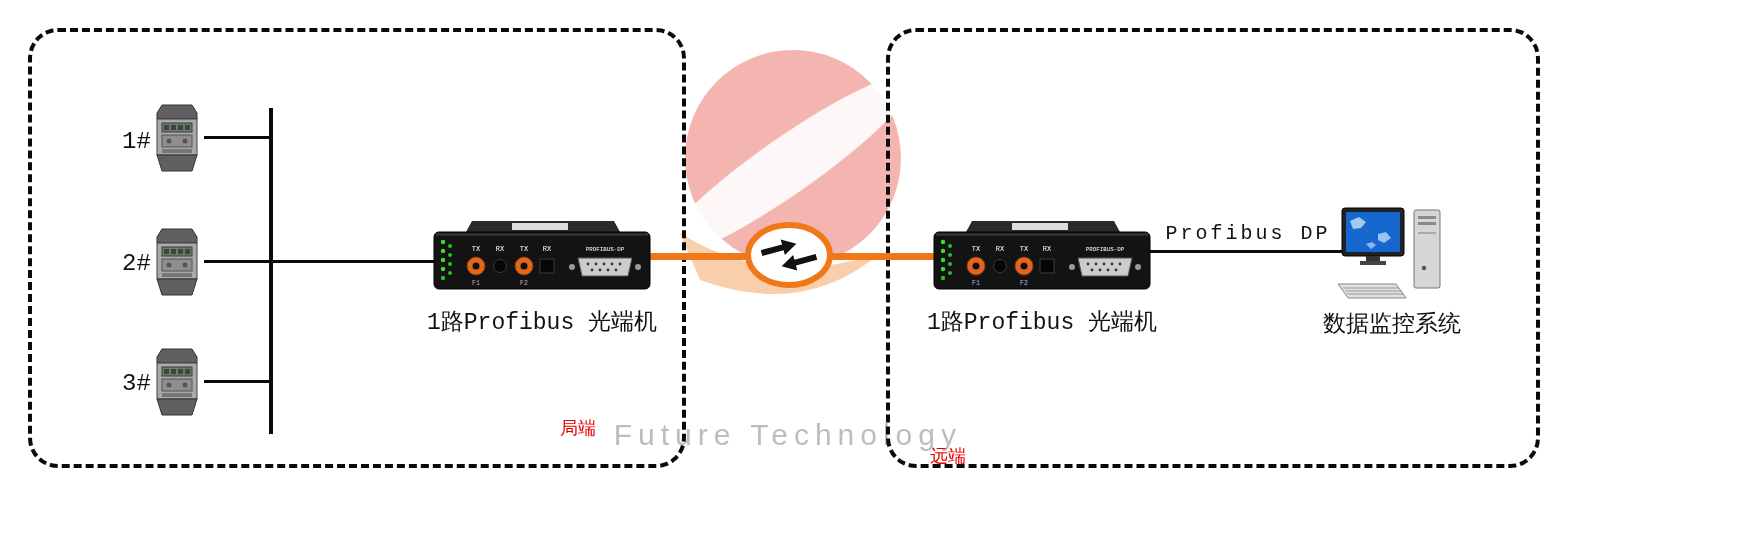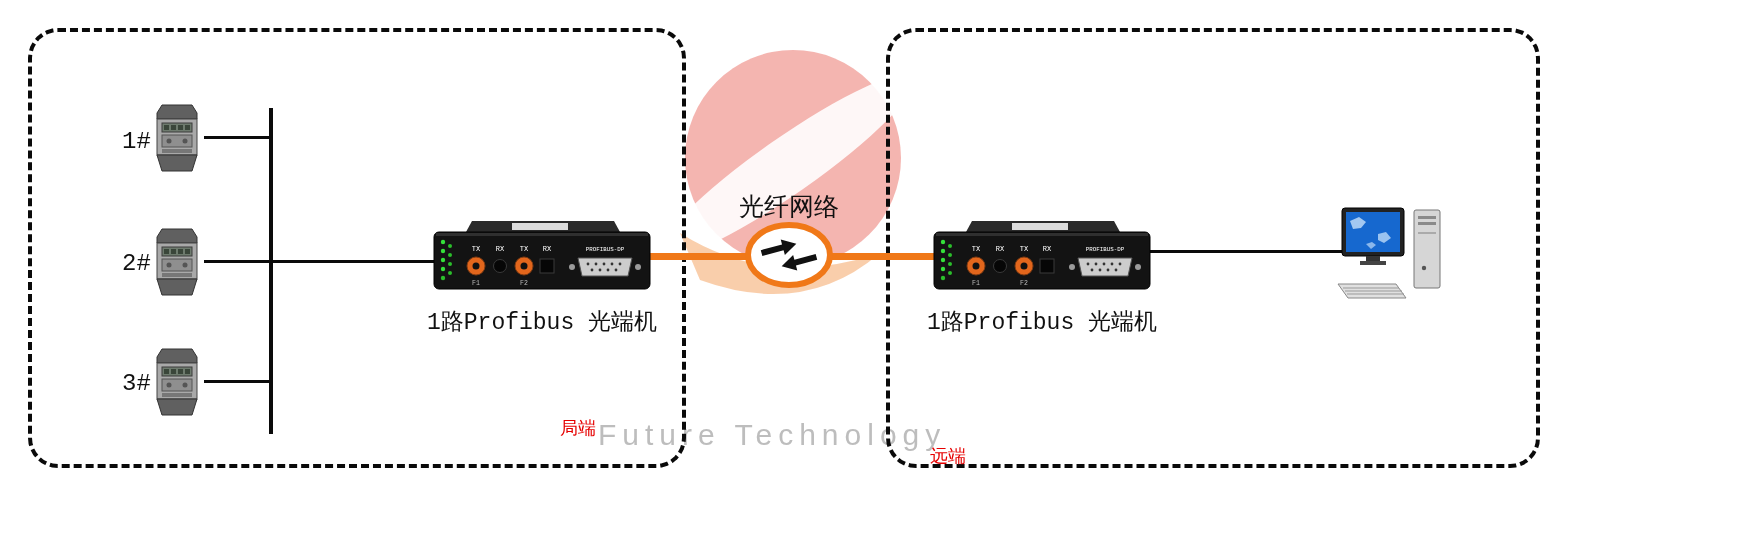--- a/index.html
+++ b/index.html
@@ -9,21 +9,21 @@
   }
   
   .wm-logo{position:absolute;left:655px;top:28px;width:270px;height:285px;opacity:.6;z-index:0;}
   .wm-brand{
     position:absolute;left:590px;top:332px;width:380px;text-align:center;z-index:0;
     font-size:62px;font-weight:700;letter-spacing:14px;
     color:rgba(225,223,221,0.95);-webkit-text-stroke:2px rgba(203,78,56,0.55);
     font-family:"Liberation Sans",sans-serif;white-space:nowrap;
   }
   .wm-sub{
-    position:absolute;left:598px;top:418px;width:364px;text-align:left;z-index:0;
+    position:absolute;left:598px;top:418px;width:364px;text-align:right;z-index:0;
     font-size:30px;letter-spacing:6px;color:rgba(178,178,178,0.85);white-space:nowrap;
   }
   
   .zone{position:absolute;border:4px dashed #0a0a0a;border-radius:30px;z-index:1;}
   #zone-local{left:28px;top:28px;width:650px;height:432px;}
   #zone-remote{left:886px;top:28px;width:646px;height:432px;}
   .zone-label{
     position:absolute;z-index:3;font-size:18px;color:#e60000;
     font-family:"Liberation Sans",sans-serif;white-space:nowrap;
   }
@@ -168,21 +168,20 @@
   <div class="mono-label" style="left:420px;top:306px;width:244px;font-size:23px;">1路Profibus 光端机</div>
 
   <div class="fiber-line" style="left:648px;top:253px;width:288px;height:7px;"></div>
   <svg class="cloud-svg" viewBox="0 0 90 70">
     <ellipse cx="45" cy="35" rx="41" ry="30" fill="#ffffff" stroke="#f07818" stroke-width="6"></ellipse>
     <g transform="translate(45,35) rotate(-15)">
       <path d="M-26,-12 L-4,-12 L-4,-17 L10,-9 L-4,-1 L-4,-6 L-26,-6 Z" fill="#111"></path>
       <path d="M26,12 L4,12 L4,17 L-10,9 L4,1 L4,6 L26,6 Z" fill="#111"></path>
     </g>
   </svg>
-  <div class="mono-label" style="left:726px;top:190px;width:126px;font-size:25px;font-family:'Liberation Sans',sans-serif;">光纤网络</div>
 
   <svg class="device-svg" style="left:932px;top:220px;" viewBox="0 0 220 72">
     <polygon points="34,12 188,12 182,1 40,1" fill="#2a2a2a"></polygon>
     <rect x="80" y="3" width="56" height="7" fill="#dcdcdc"></rect>
     <rect x="2" y="12" width="216" height="57" rx="5" fill="#131313" stroke="#000"></rect>
     <rect x="4" y="13" width="212" height="3" fill="#2f2f2f"></rect>
     <g>
       <circle cx="11" cy="22" r="2.2" fill="#35e03a"></circle>
         <circle cx="11" cy="31" r="2.2" fill="#35e03a"></circle>
       <circle cx="11" cy="40" r="2.2" fill="#35e03a"></circle>
@@ -221,20 +220,21 @@
       <circle cx="188" cy="44" r="1.4" fill="#333"></circle>
       <circle cx="160" cy="50" r="1.4" fill="#333"></circle>
         <circle cx="168" cy="50" r="1.4" fill="#333"></circle>
       <circle cx="176" cy="50" r="1.4" fill="#333"></circle>
         <circle cx="184" cy="50" r="1.4" fill="#333"></circle>
     </g>
   </svg>
   <div class="mono-label" style="left:920px;top:306px;width:244px;font-size:23px;">1路Profibus 光端机</div>
 
   <div class="line" style="left:1148px;top:250px;width:194px;height:3px;"></div>
+  <div class="mono-label" style="left:1158px;top:222px;width:180px;font-size:20px;letter-spacing:3px;">Profibus DP</div>
 
   <svg class="computer-svg" viewBox="0 0 112 100">
     <g>
       <rect x="78" y="4" width="26" height="78" rx="2" fill="#d6d6d6" stroke="#777"></rect>
       <rect x="82" y="10" width="18" height="3" fill="#8a8a8a"></rect>
       <rect x="82" y="16" width="18" height="3" fill="#8a8a8a"></rect>
       <rect x="82" y="26" width="18" height="2" fill="#aaaaaa"></rect>
       <circle cx="88" cy="62" r="2.2" fill="#555"></circle>
     </g>
     <g>
@@ -246,14 +246,15 @@
       <rect x="30" y="50" width="14" height="5" fill="#333"></rect>
       <rect x="24" y="55" width="26" height="4" fill="#444"></rect>
     </g>
     <g>
       <polygon points="2,78 60,78 70,92 12,92" fill="#e0e0e0" stroke="#888"></polygon>
       <line x1="7" y1="82" x2="63" y2="82" stroke="#999"></line>
       <line x1="9" y1="85" x2="66" y2="85" stroke="#999"></line>
       <line x1="11" y1="88" x2="68" y2="88" stroke="#999"></line>
     </g>
   </svg>
+  <div class="mono-label" style="left:1316px;top:308px;width:152px;font-size:23px;font-family:'Liberation Sans',sans-serif;">数据监控系统</div>
 
 </div>
 
 </body></html>

